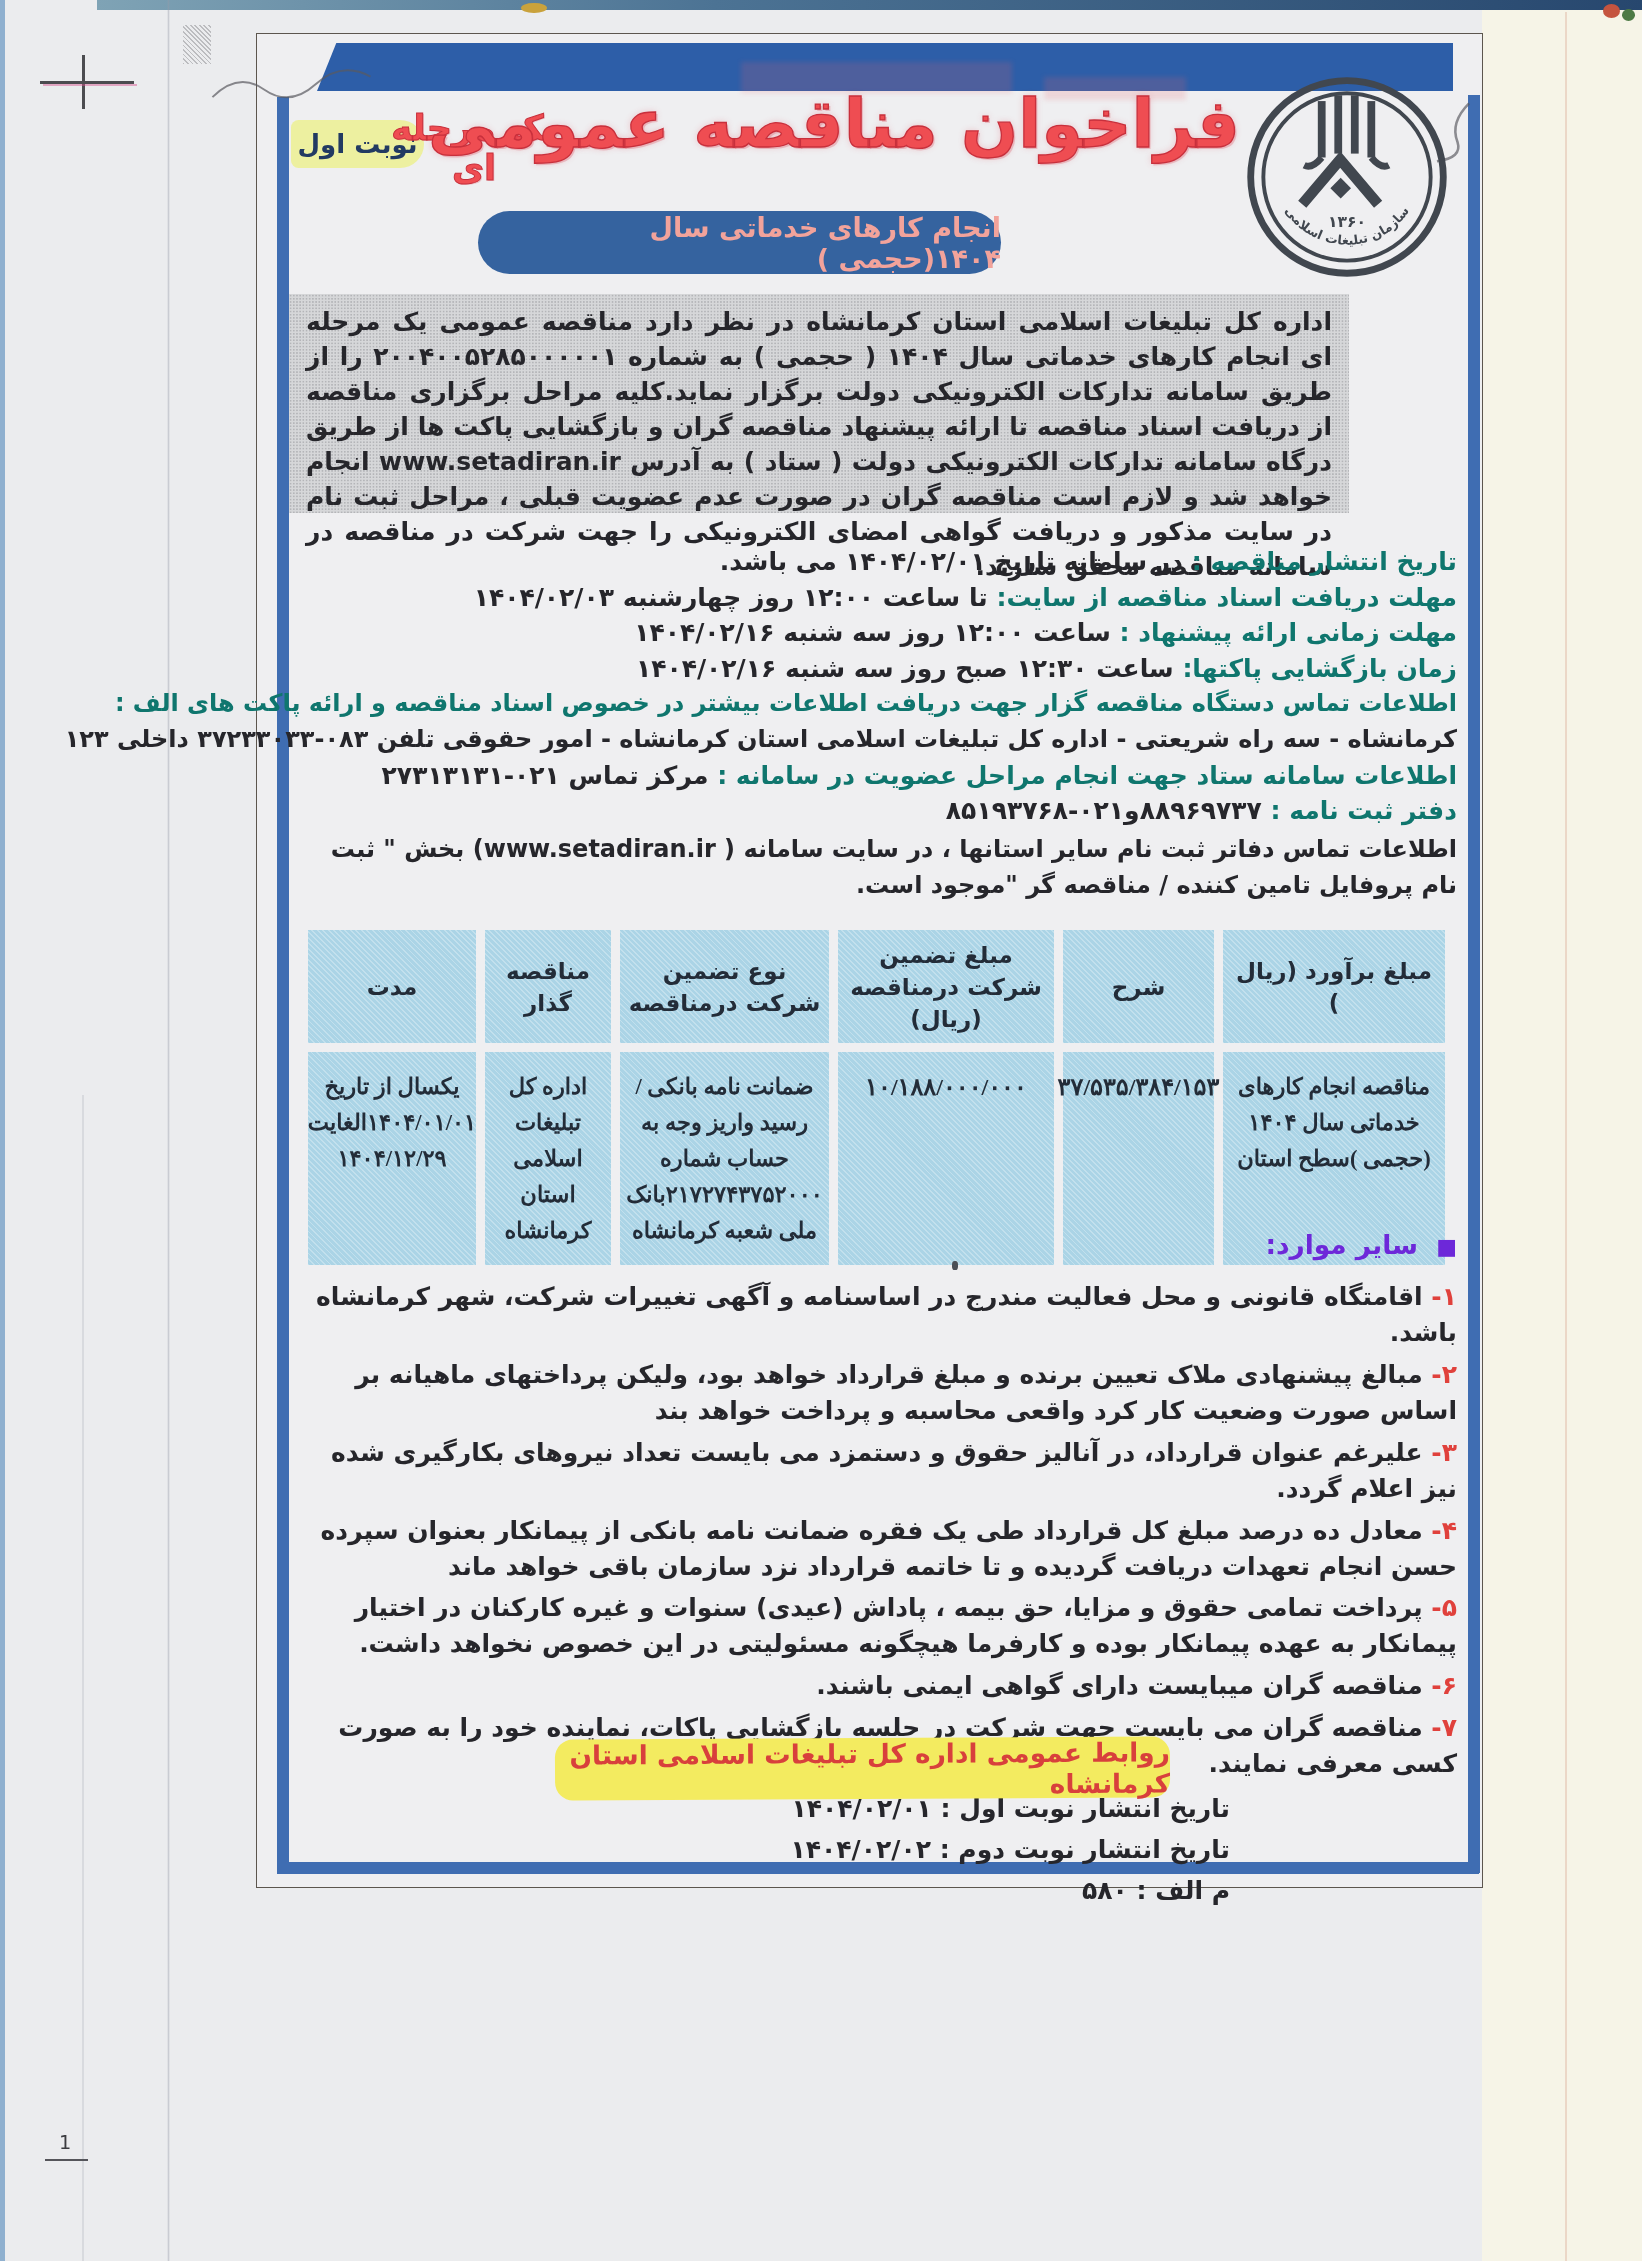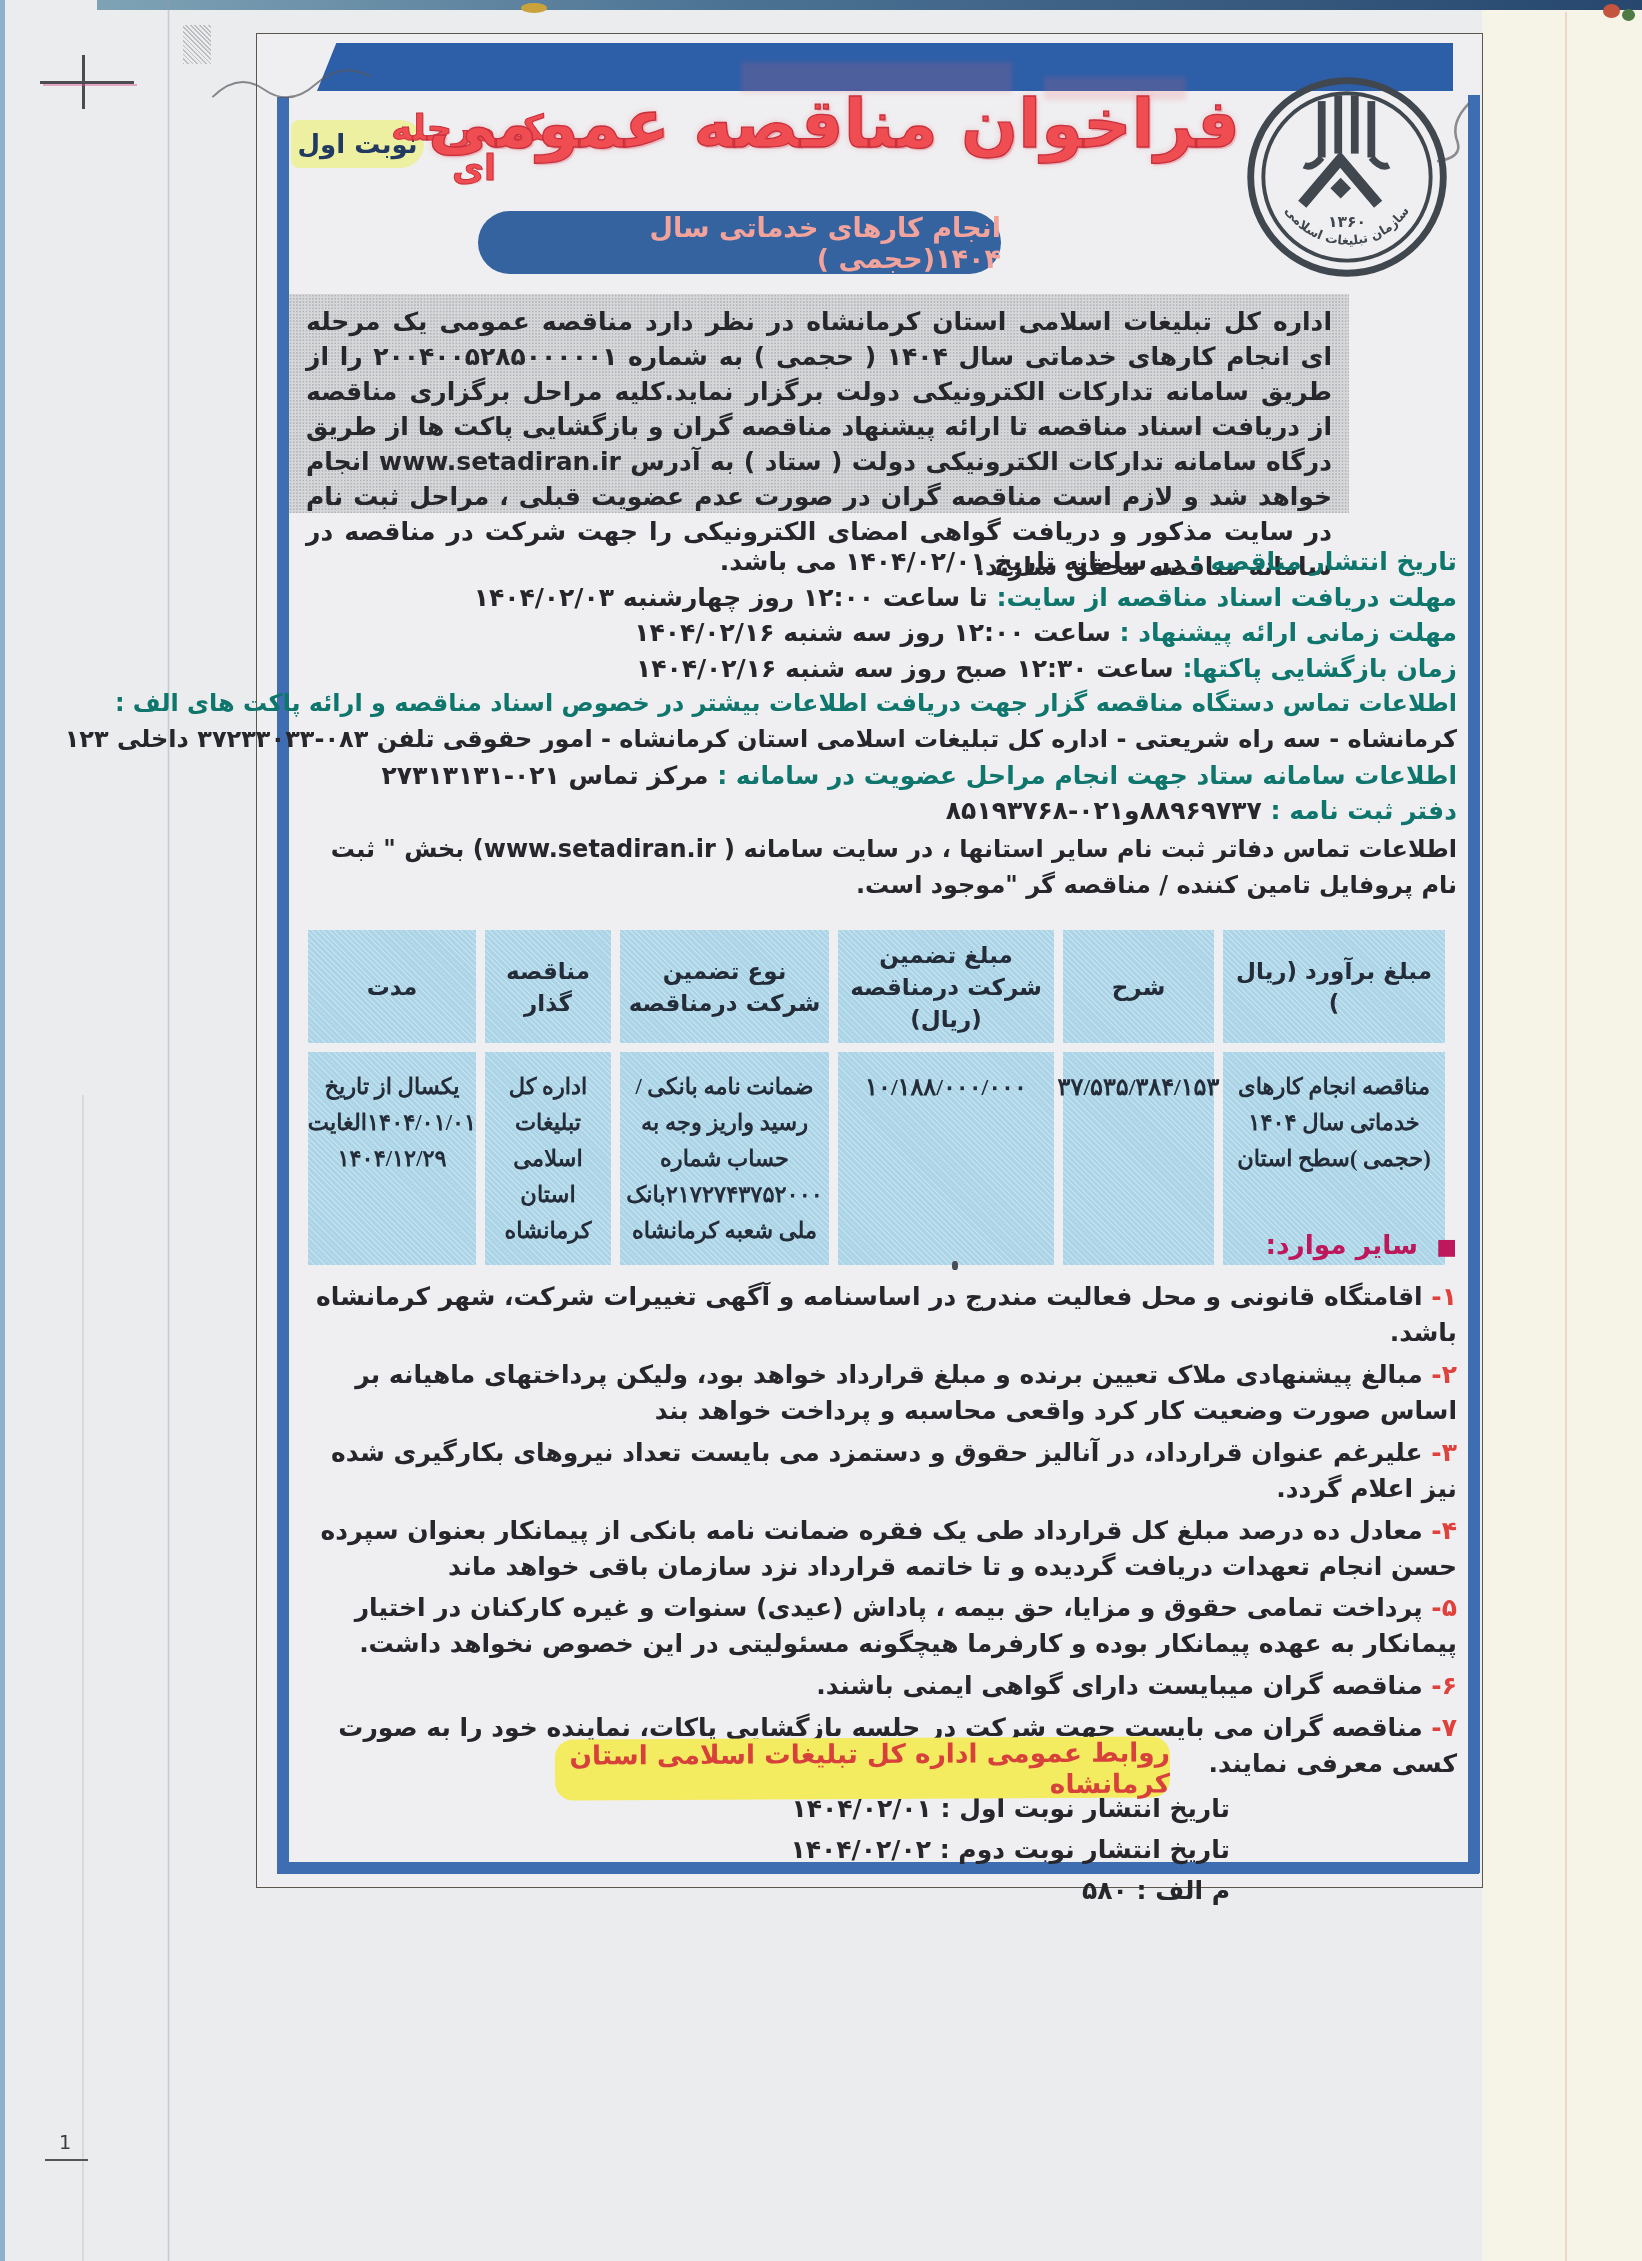--- a/index.html
+++ b/index.html
@@ -62,21 +62,21 @@
        grid-template-columns:222px 151px 216px 209px 126px 168px;gap:9px;}
   .cell{background:#abd4e6;
         background-image:repeating-linear-gradient(45deg,rgba(255,255,255,.28) 0 1.3px,transparent 1.3px 3.9px);
         display:flex;align-items:center;justify-content:center;text-align:center;
         color:#232c38;box-sizing:border-box;padding:5.2px 6.4px;}
   .cell.hdr{height:113px;font-size:23px;line-height:32px;}
   .cell.bdy{height:213px;font-size:22.5px;line-height:36px;align-items:flex-start;padding-top:17px;font-family:Liberation Serif, serif;}
   .cell.num{font-size:24px;text-align:center;}
   
   .other{left:296px;top:1229px;width:1161px;direction:rtl;text-align:right;color:#26262b;}
-  .other-head{font-size:26.4px;color:#be185d;margin-bottom:19.3px;}
+  .other-head{font-size:26.4px;color:#6d28d9;margin-bottom:19.3px;}
   .sq{font-size:22px;margin-left:9px;}
   .o-item{font-size:25px;line-height:36px;margin-bottom:5.8px;}
   .o-num{color:#e0413c;}
   .pubs{padding-left:0;padding-right:227px;font-size:25px;line-height:41px;margin-top:3.9px;}
   
   .footer{left:555px;top:1738px;width:615px;height:61px;background:#f3eb60;border-radius:18px;
           transform:rotate(-.3deg);display:flex;align-items:center;justify-content:center;
           color:#d8403c;font-size:26.4px;}
   .scribble{pointer-events:none;}
 </style>

